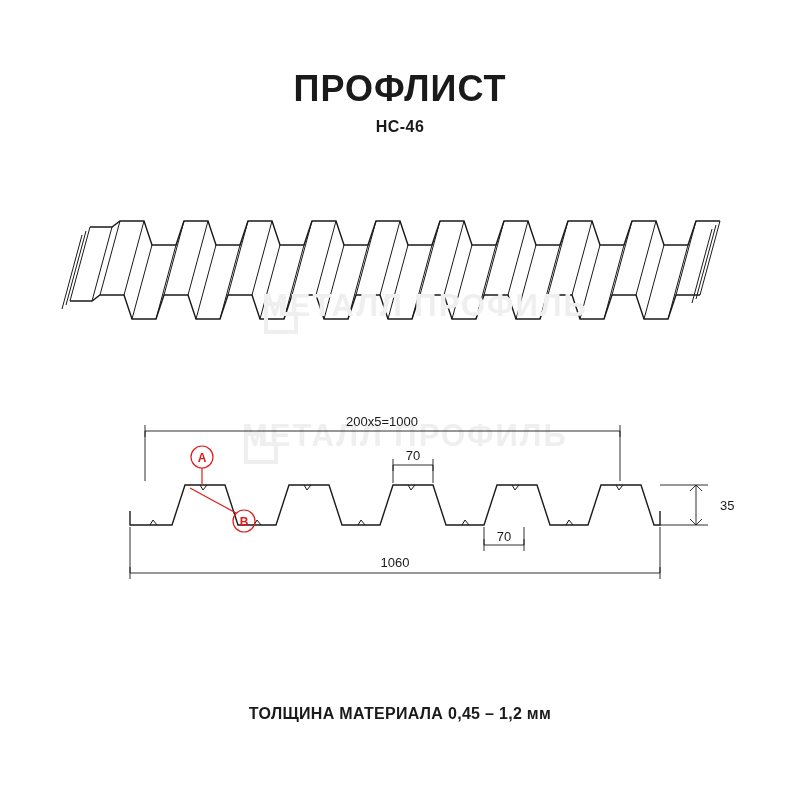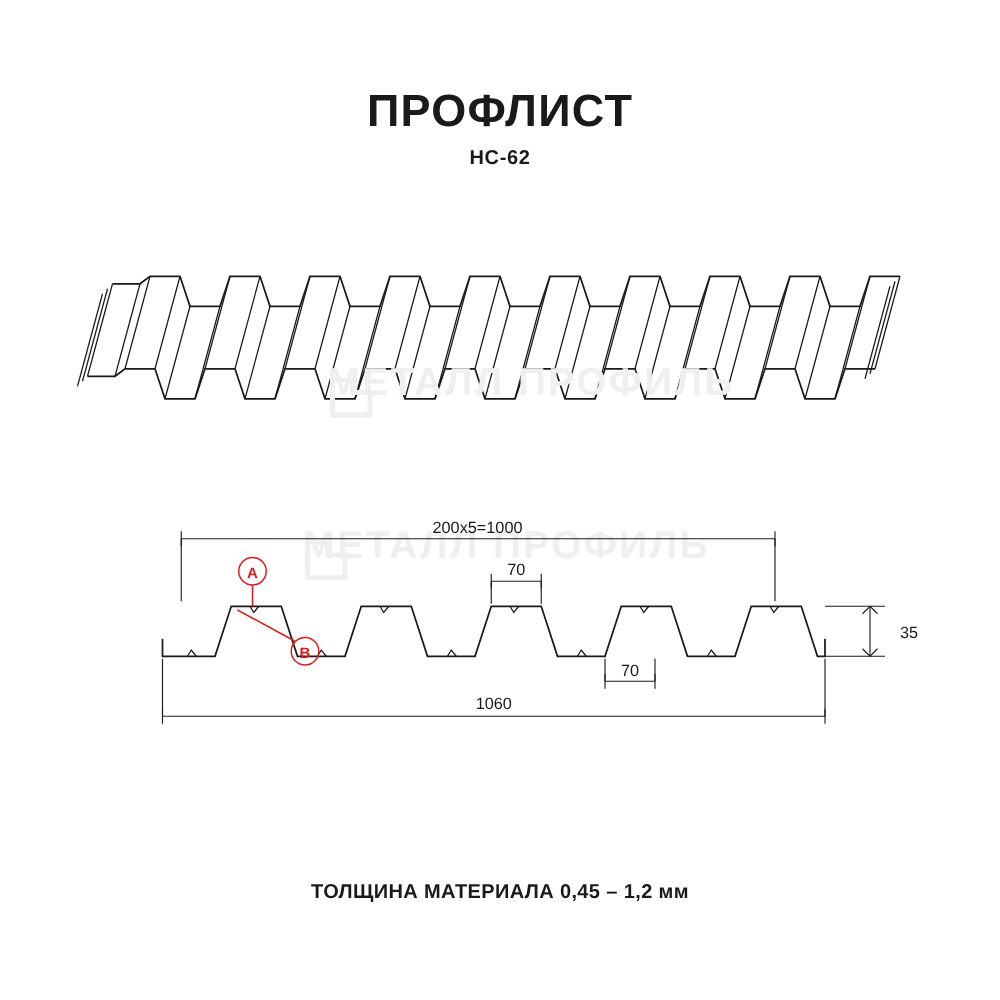--- a/index.html
+++ b/index.html
@@ -60,21 +60,21 @@
   .red{stroke:#e01b1b;fill:none;stroke-width:1.2;}
   .redtxt{fill:#e01b1b;font-size:12px;font-weight:bold;font-family:"Liberation Sans", sans-serif;}
   .dtxt{fill:#1a1a1a;font-size:13px;font-family:"Liberation Sans", sans-serif;}
 </style>
 </head>
 <body>
 
 <div class="page">
 
   <div class="title">ПРОФЛИСТ</div>
-  <div class="subtitle">НС-62</div>
+  <div class="subtitle">НС-46</div>
 
   <div class="iso">
     <svg width="690" height="160" viewBox="0 0 690 160">
 
       <g class="ln">
 
         <path d="M30,22 L52,22 L60,16 L84,16 L92,40 L116,40 L124,16 L148,16 L156,40 L180,40 L188,16 L212,16
                  L220,40 L244,40 L252,16 L276,16 L284,40 L308,40 L316,16 L340,16 L348,40 L372,40 L380,16 L404,16
                  L412,40 L436,40 L444,16 L468,16 L476,40 L500,40 L508,16 L532,16 L540,40 L564,40 L572,16 L596,16
                  L604,40 L628,40 L636,16 L660,16"></path>

